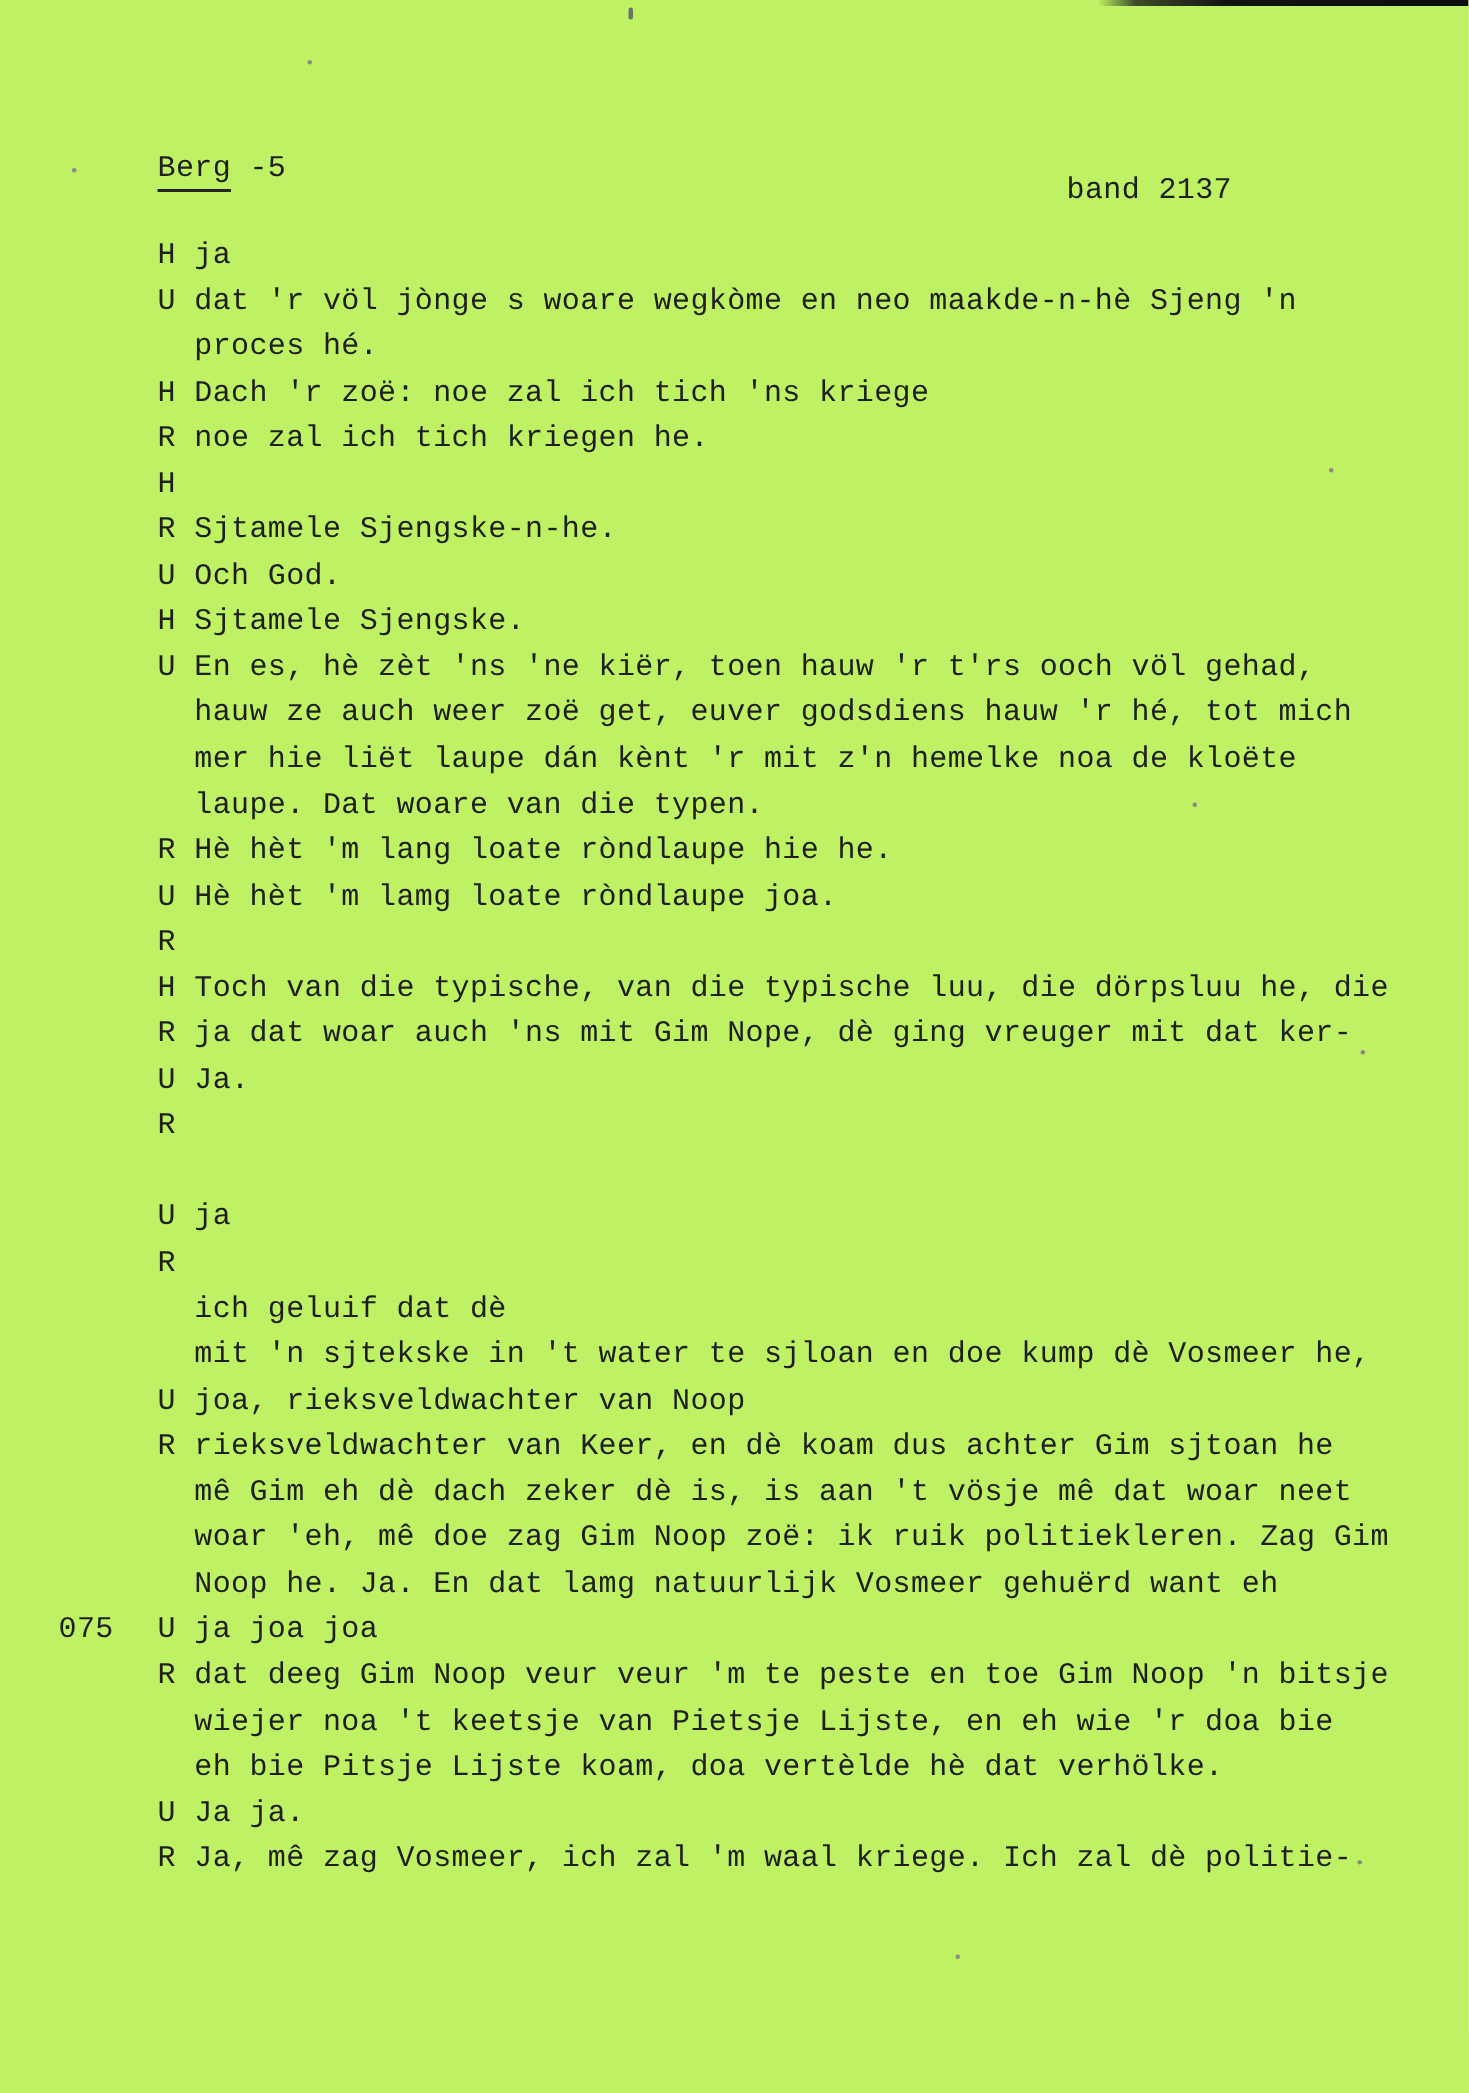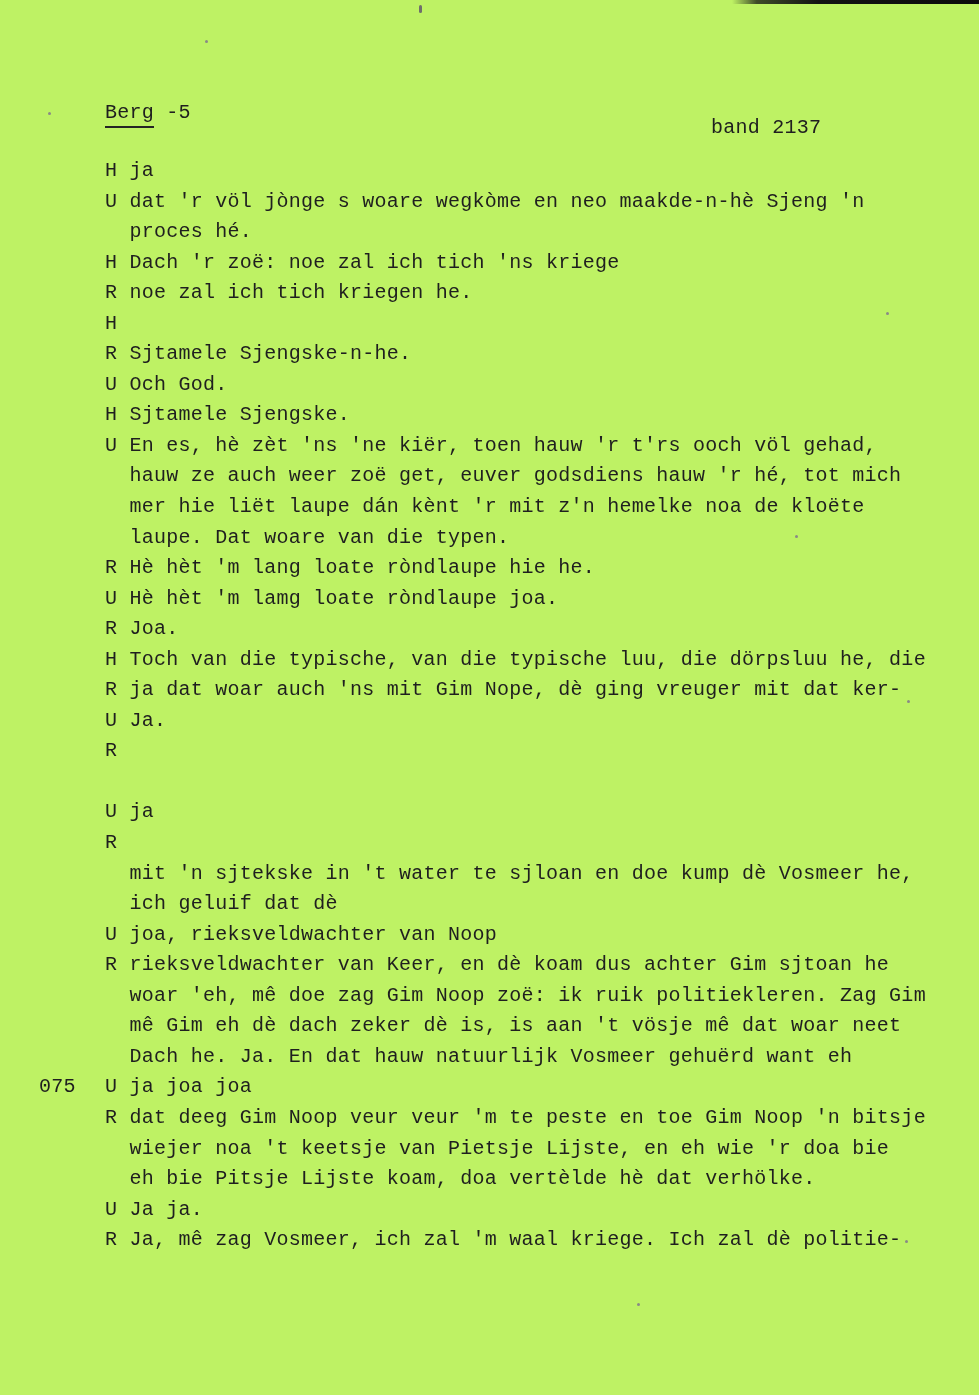--- a/index.html
+++ b/index.html
@@ -178,21 +178,20 @@
       <span class="cell-text">Hè hèt 'm lang loate ròndlaupe hie he.</span>
     </div>
       <div class="line">
       <span class="cell-margin"></span>
       <span class="cell-speaker">U</span>
       <span class="cell-text">Hè hèt 'm lamg loate ròndlaupe joa.</span>
     </div>
       <div class="line">
       <span class="cell-margin"></span>
       <span class="cell-speaker">R</span>
-      <span class="cell-text">Joa.</span>
     </div>
       <div class="line">
       <span class="cell-margin"></span>
       <span class="cell-speaker">H</span>
       <span class="cell-text">Toch van die typische, van die typische luu, die dörpsluu he, die</span>
     </div>
       <div class="line">
       <span class="cell-margin"></span>
       <span class="cell-speaker">R</span>
       <span class="cell-text">ja dat woar auch 'ns mit Gim Nope, dè ging vreuger mit dat ker-</span>
@@ -215,51 +214,51 @@
       <span class="cell-speaker">U</span>
       <span class="cell-text">ja</span>
     </div>
       <div class="line">
       <span class="cell-margin"></span>
       <span class="cell-speaker">R</span>
     </div>
       <div class="line">
       <span class="cell-margin"></span>
       <span class="cell-speaker"></span>
+      <span class="cell-text">ich geluif dat dè</span>
+    </div>
+      <div class="line">
+      <span class="cell-margin"></span>
+      <span class="cell-speaker"></span>
       <span class="cell-text">mit 'n sjtekske in 't water te sjloan en doe kump dè Vosmeer he,</span>
     </div>
       <div class="line">
       <span class="cell-margin"></span>
-      <span class="cell-speaker"></span>
-      <span class="cell-text">ich geluif dat dè</span>
-    </div>
-      <div class="line">
-      <span class="cell-margin"></span>
       <span class="cell-speaker">U</span>
       <span class="cell-text">joa, rieksveldwachter van Noop</span>
     </div>
       <div class="line">
       <span class="cell-margin"></span>
       <span class="cell-speaker">R</span>
       <span class="cell-text">rieksveldwachter van Keer, en dè koam dus achter Gim sjtoan he</span>
     </div>
       <div class="line">
       <span class="cell-margin"></span>
       <span class="cell-speaker"></span>
+      <span class="cell-text">mê Gim eh dè dach zeker dè is, is aan 't vösje mê dat woar neet</span>
+    </div>
+      <div class="line">
+      <span class="cell-margin"></span>
+      <span class="cell-speaker"></span>
       <span class="cell-text">woar 'eh, mê doe zag Gim Noop zoë: ik ruik politiekleren. Zag Gim</span>
     </div>
       <div class="line">
       <span class="cell-margin"></span>
       <span class="cell-speaker"></span>
-      <span class="cell-text">mê Gim eh dè dach zeker dè is, is aan 't vösje mê dat woar neet</span>
-    </div>
-      <div class="line">
-      <span class="cell-margin"></span>
-      <span class="cell-speaker"></span>
-      <span class="cell-text">Dach he. Ja. En dat hauw natuurlijk Vosmeer gehuërd want eh</span>
+      <span class="cell-text">Noop he. Ja. En dat lamg natuurlijk Vosmeer gehuërd want eh</span>
     </div>
       <div class="line">
       <span class="cell-margin">075</span>
       <span class="cell-speaker">U</span>
       <span class="cell-text">ja joa joa</span>
     </div>
       <div class="line">
       <span class="cell-margin"></span>
       <span class="cell-speaker">R</span>
       <span class="cell-text">dat deeg Gim Noop veur veur 'm te peste en toe Gim Noop 'n bitsje</span>

